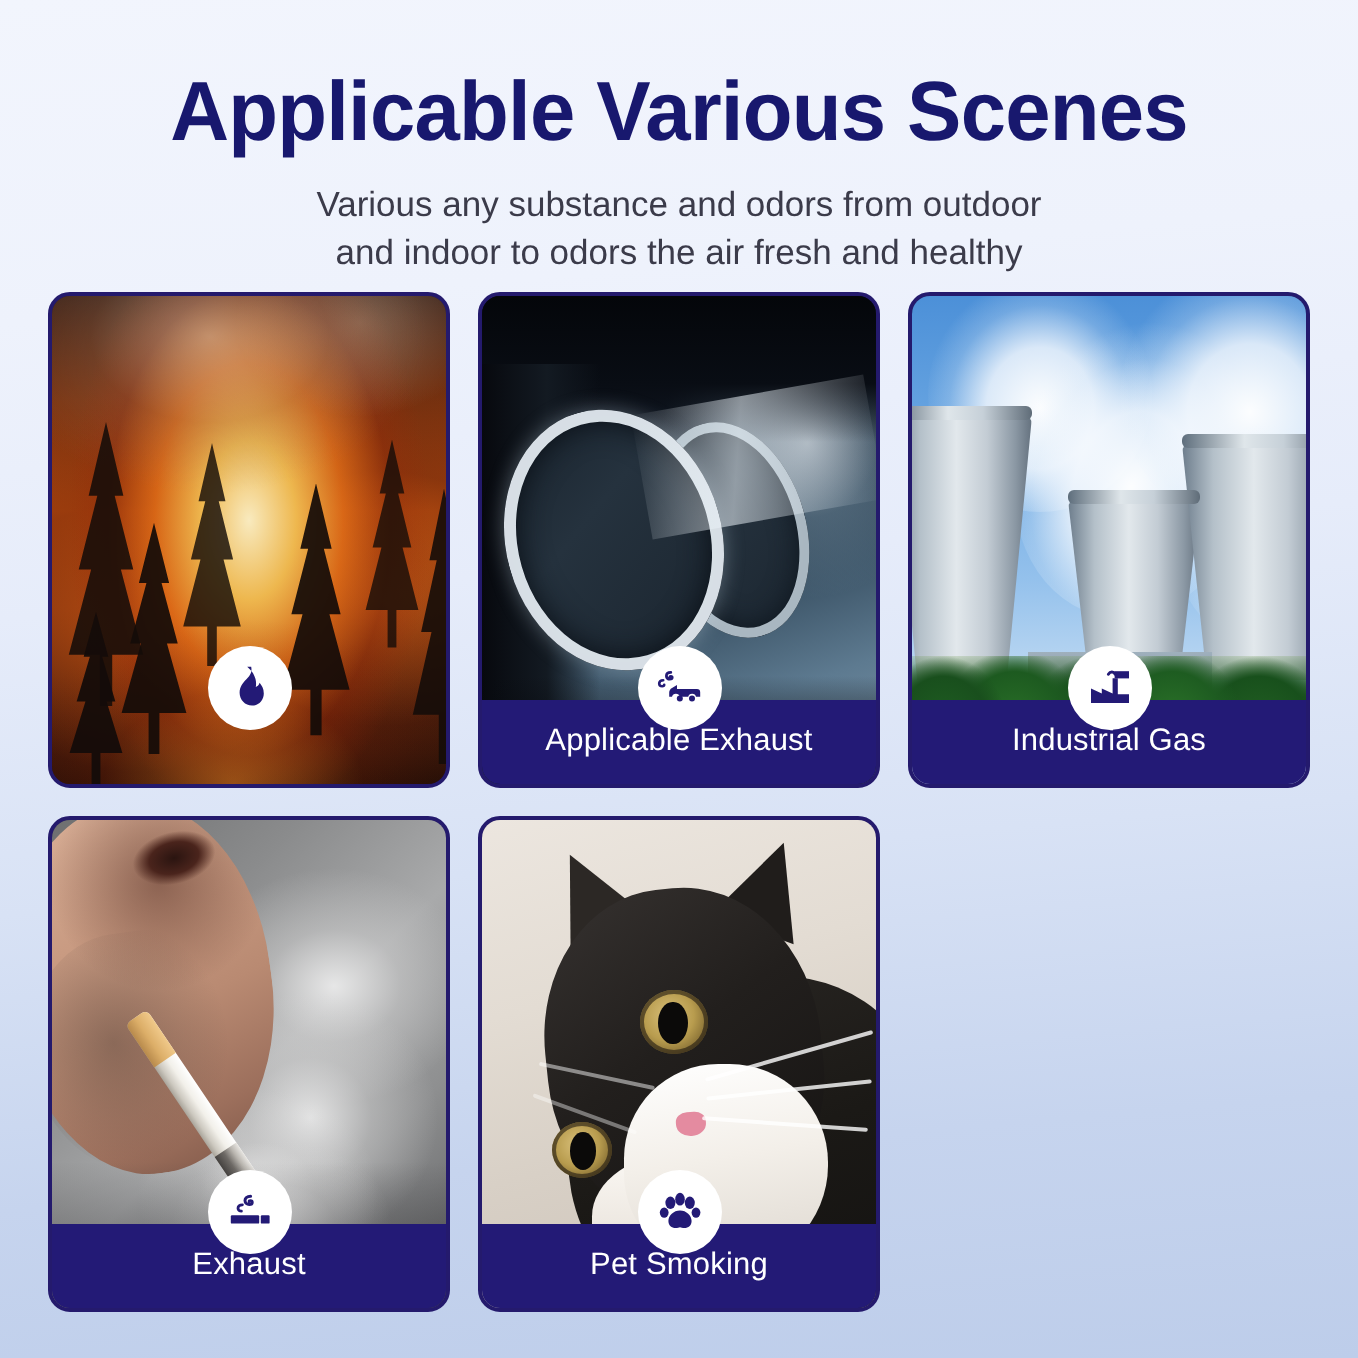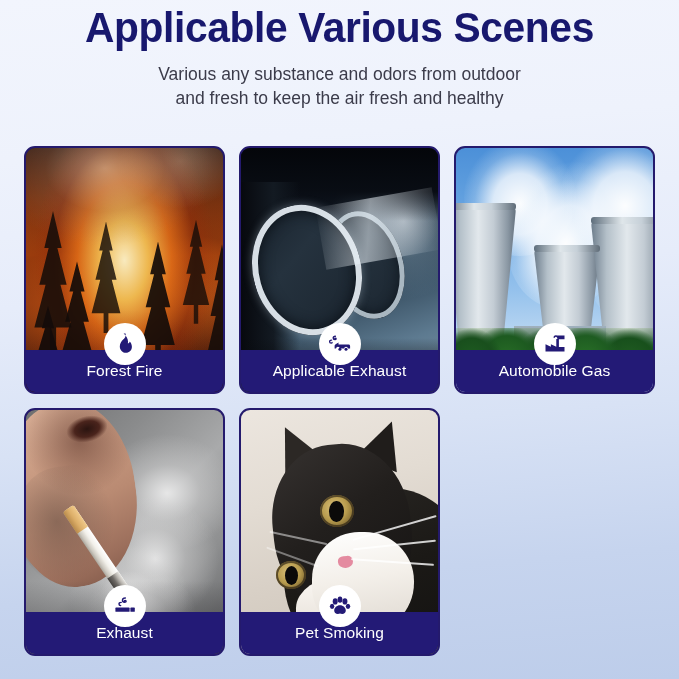--- a/index.html
+++ b/index.html
@@ -17,21 +17,21 @@
         #eef2fc 22%,
         #e6ecfa 42%,
         #d8e2f5 62%,
         #c6d4ee 82%,
         #bdcdea 100%);
     position: relative;
   }
 
   
   .header {
-    padding-top: 6px;
+    padding-top: 34px;
     text-align: center;
   }
 
   .page-title {
     font-size: 42px;
     font-weight: bold;
     color: #18186e;
     letter-spacing: -0.4px;
     line-height: 1.05;
     font-family: "Liberation Sans", sans-serif;
@@ -430,21 +430,21 @@
   .wh-4 { left: 14%; top: 52%; width: 30%; transform: rotate(12deg); opacity: 0.6; }
   .wh-5 { left: 12%; top: 60%; width: 28%; transform: rotate(20deg); opacity: 0.5; }
 </style>
 </head>
 <body>
 
 <div class="header">
   <h1 class="page-title">Applicable Various Scenes</h1>
   <p class="subtitle">
     <span class="sub-line">Various any substance and odors from outdoor</span>
-    <span class="sub-line">and fresh to keep the air fresh and healthy</span>
+    <span class="sub-line">and indoor to odors the air fresh and healthy</span>
   </p>
 </div>
 
 <div class="grid">
 
   <div class="card">
     <div class="photo ph-fire">
       <div class="fire-smoke"></div>
       <div class="f-ember"></div>
       <div class="tree f-t1"></div>
@@ -452,23 +452,20 @@
       <div class="tree f-t3"></div>
       <div class="tree f-t4"></div>
       <div class="tree f-t5"></div>
       <div class="tree f-t6"></div>
       <div class="tree f-t7"></div>
     </div>
     <div class="badge">
       <svg width="24" height="24" viewBox="0 0 24 24" aria-hidden="true">
         <path d="M12.6 1.4c.6 3.1-.9 4.6-2.4 6.2C8.5 9.4 6.8 11.2 6.8 14.4c0 3.6 2.8 6.4 6.2 6.4 3.3 0 5.9-2.7 5.9-6.1 0-2.4-1-3.9-2.1-5.3-.3 1-1 1.8-1.9 2.1.5-2.7-.3-5.7-2.3-8.1-.6-.7-1.3-1.4-2-2z" fill="#231a76"></path>
       </svg>
-    </div>
-    <div class="label-bar">
-      <span class="label-text">Forest Fire</span>
     </div>
   </div>
 
   <div class="card">
     <div class="photo ph-exhaust">
       <div class="ex-glow"></div>
       <div class="ex-dark-top"></div>
       <div class="ex-dark-left"></div>
       <div class="pipe pipe-b"></div>
       <div class="pipe pipe-a"></div>
@@ -506,21 +503,21 @@
       <div class="grass-band"></div>
     </div>
     <div class="badge">
       <svg width="26" height="26" viewBox="0 0 26 26" aria-hidden="true">
         <path d="M3.5 20.5v-7.3l5.4 2.6v-2.6l5.4 2.6V8.1h2.6v8h5.6v4.4z" fill="#231a76"></path>
         <path d="M15.3 4.6h7.2v3.6h-7.2z" fill="#231a76"></path>
         <path d="M12.2 6.1c.9-1.4 2.6-1.4 3.4 0" fill="none" stroke="#231a76" stroke-width="1.5" stroke-linecap="round"></path>
       </svg>
     </div>
     <div class="label-bar">
-      <span class="label-text">Automobile Gas</span>
+      <span class="label-text">Industrial Gas</span>
     </div>
   </div>
 
   <div class="card">
     <div class="photo ph-smoking">
       <div class="sm-plume pl-1"></div>
       <div class="sm-plume pl-2"></div>
       <div class="sm-plume pl-3"></div>
       <div class="sm-plume pl-4"></div>
       <div class="sm-face"></div>

